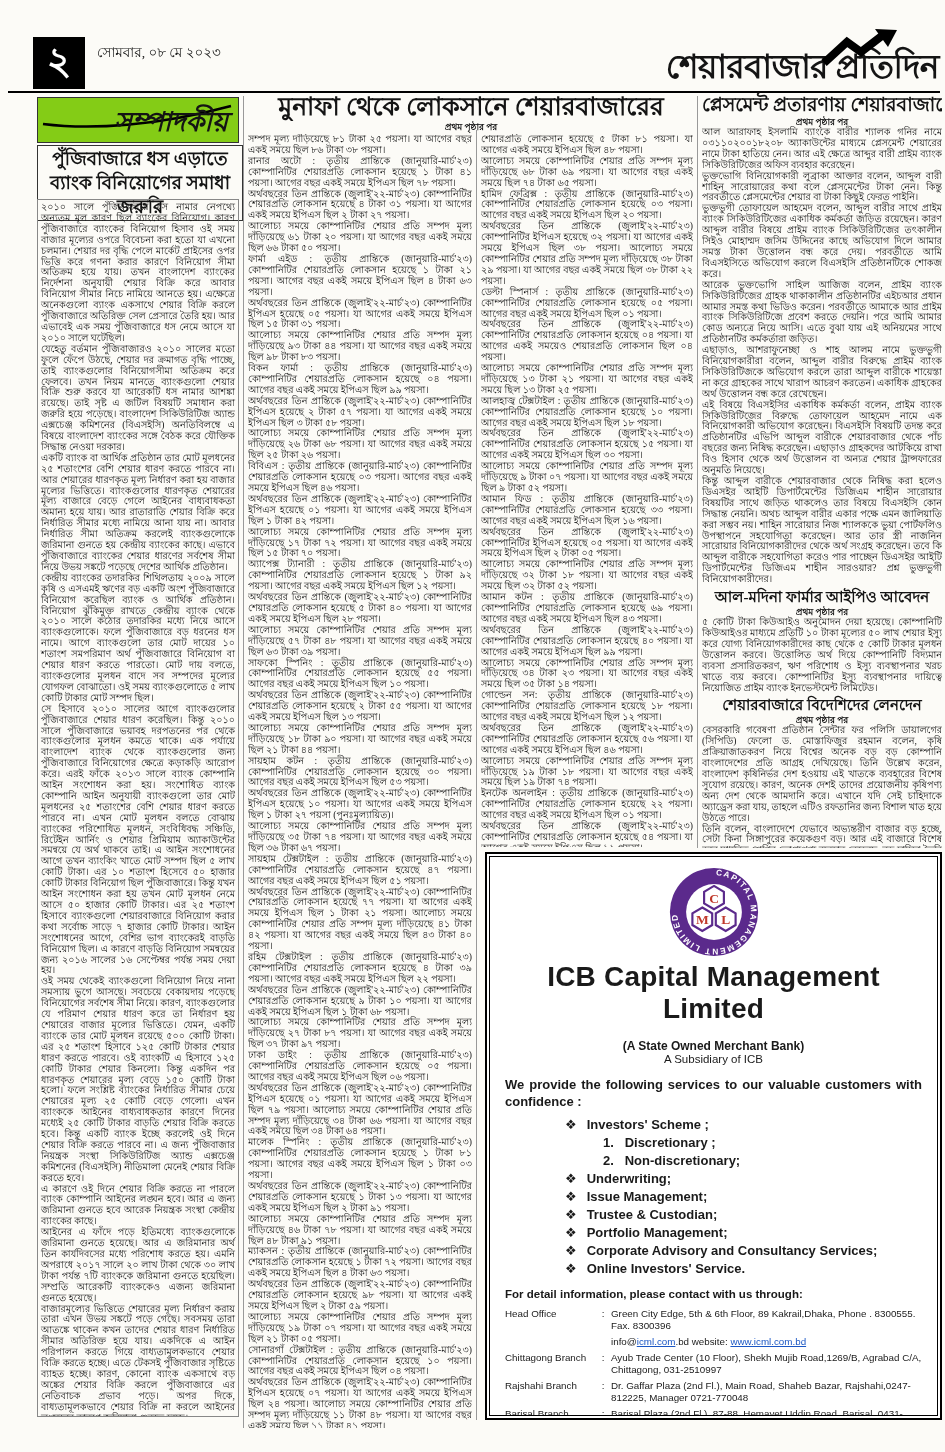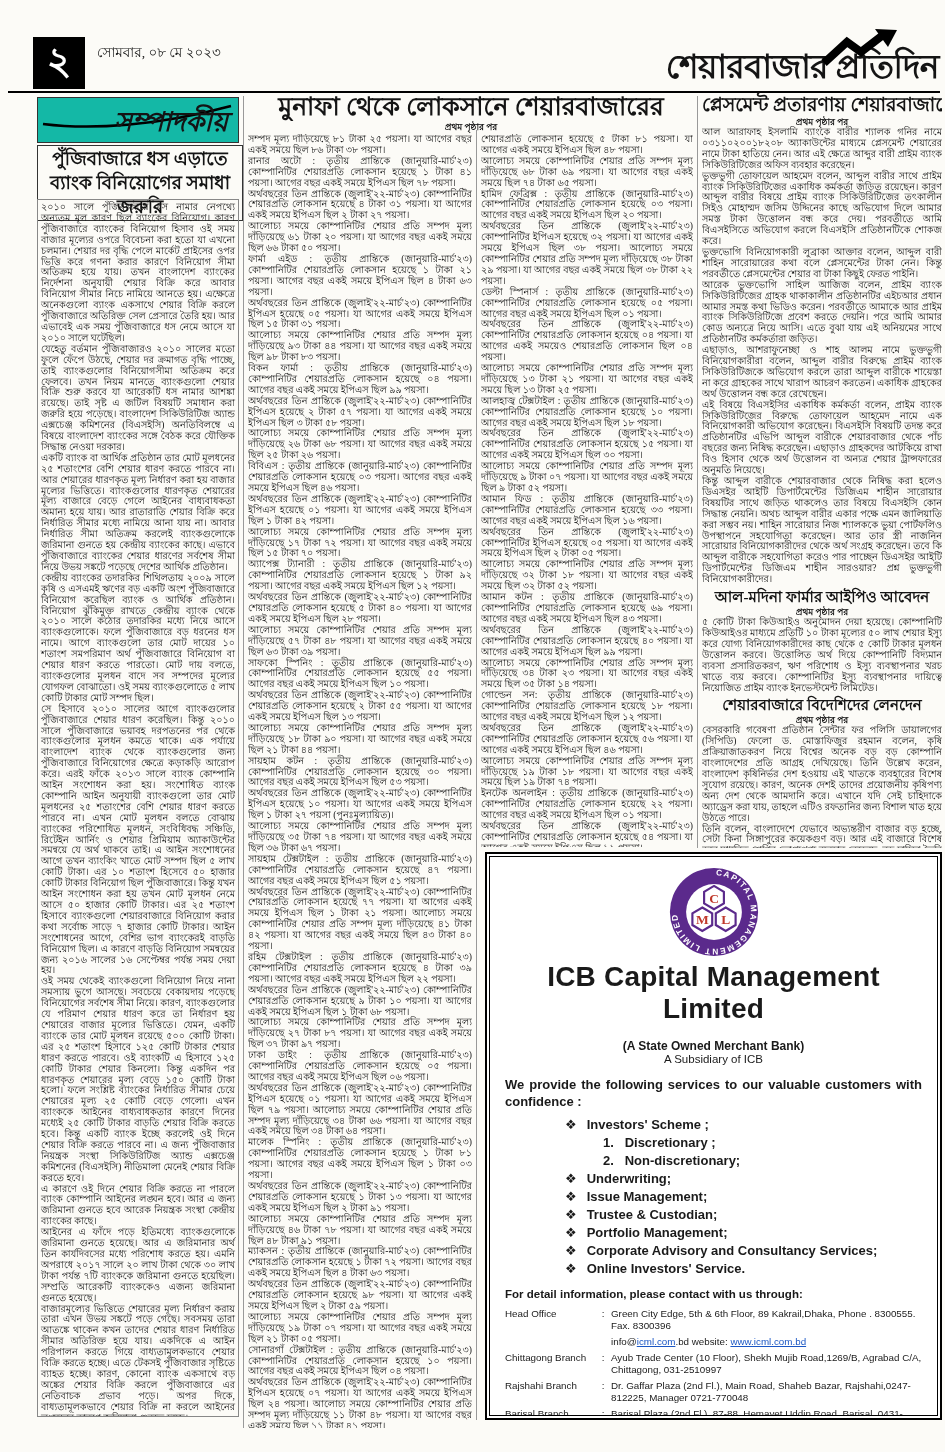--- a/index.html
+++ b/index.html
@@ -9,21 +9,21 @@
   
   .pagenum{position:absolute;left:33px;top:37px;width:52px;height:52px;background:#000;color:#fff;
            display:flex;align-items:center;justify-content:center;font-size:38px;font-weight:bold;}
   .date{position:absolute;left:97px;top:42px;font-size:13.5px;}
   .masthead{position:absolute;right:6px;top:49px;width:330px;text-align:right;font-size:33px;
             font-weight:bold;line-height:1.1;letter-spacing:-0.5px;}
   .mast-arrow{position:absolute;right:42px;top:-20px;}
   .header-rule{position:absolute;left:8px;width:932px;top:91px;height:2px;background:#000;}
 
   
-  .ed-plate{position:absolute;left:37px;top:97px;width:200px;height:44px;border:1px solid #333;overflow:hidden;background:#14b8a6;}
+  .ed-plate{position:absolute;left:37px;top:97px;width:200px;height:44px;border:1px solid #333;overflow:hidden;background:#84cc16;}
   .ed-flourish{position:absolute;left:1px;top:2px;}
   .ed-script{position:absolute;right:10px;top:3px;font-size:27px;font-weight:bold;font-style:italic;}
   .ed-headline{position:absolute;left:37px;top:145px;width:200px;height:50px;border:1px solid #333;
                display:flex;align-items:center;justify-content:center;text-align:center;
                font-size:18.5px;font-weight:bold;line-height:24px;padding:12px 2px;overflow:hidden;}
   .ed-body{position:absolute;left:37px;top:199px;width:194px;height:1212px;border:1px solid #888;
            padding:2px 3px;overflow:hidden;}
 
   
   .col-text{font-size:9.6px;line-height:10.9px;text-align:justify;}
@@ -171,22 +171,22 @@
       <p>অর্থবছরের তিন প্রান্তিকে (জুলাই'২২-মার্চ'২৩) কোম্পানিটির শেয়ারপ্রতি লোকসান হয়েছে ৫৪ পয়সা। যা আগের একই সময়ে ইপিএস ছিল ১৯ পয়সা।</p>
     </div>
 
   <div class="vrule vr3"></div>
 
   <div class="rightcol">
     <h2 class="right-hl">প্লেসমেন্ট প্রতারণায় শেয়ারবাজারে নিষিদ্ধ</h2>
     <div class="contin">প্রথম পৃষ্ঠার পর</div>
     <div class="col-text">
         <p>আল আরাফাহ ইসলামি ব্যাংকে বারীর শ্যালক গনির নামে ০৩১১০২০০১৮২০৮ অ্যাকাউন্টের মাধ্যমে প্লেসমেন্ট শেয়ারের নামে টাকা হাতিয়ে নেন। আর এই ক্ষেত্রে আব্দুর বারী প্রাইম ব্যাংক সিকিউরিটিজের অফিস ব্যবহার করেছেন।</p>
+        <p>ভুক্তভোগি বিনিয়োগকারী লুব্রাকা আক্তার বলেন, আব্দুল বারী শাহিন সারোয়ারের কথা বলে প্লেসমেন্টের টাকা নেন। কিন্তু পরবর্তীতে প্লেসমেন্টের শেয়ার বা টাকা কিছুই ফেরত পাইনি।</p>
         <p>ভুক্তভুগী তোফায়েল আহমেদ বলেন, আব্দুল বারীর সাথে প্রাইম ব্যাংক সিকিউরিটিজের একাধিক কর্মকর্তা জড়িত রয়েছেন। কারণ আব্দুল বারীর বিষয়ে প্রাইম ব্যাংক সিকিউরিটিজের তৎকালীন সিইও মোহাম্মদ জসিম উদ্দিনের কাছে অভিযোগ দিলে আমার সমস্ত টাকা উত্তোলন বন্ধ করে দেয়। পরবর্তীতে আমি বিএসইসিতে অভিযোগ করলে বিএসইসি প্রতিষ্ঠানটিকে শোকজ করে।</p>
-        <p>ভুক্তভোগি বিনিয়োগকারী লুব্রাকা আক্তার বলেন, আব্দুল বারী শাহিন সারোয়ারের কথা বলে প্লেসমেন্টের টাকা নেন। কিন্তু পরবর্তীতে প্লেসমেন্টের শেয়ার বা টাকা কিছুই ফেরত পাইনি।</p>
         <p>আরেক ভুক্তভোগি সাহিল আজিজ বলেন, প্রাইম ব্যাংক সিকিউরিটিজের গ্রাহক থাকাকালীন প্রতিষ্ঠানটির এইচআর প্রধান আমার সমস্ত কথা ভিডিও করেন। পরবর্তীতে আমাকে আর প্রাইম ব্যাংক সিকিউরিটিজে প্রবেশ করতে দেয়নি। পরে আমি আমার কোড অন্যত্রে নিয়ে আসি। এতে বুঝা যায় এই অনিয়মের সাথে প্রতিষ্ঠানটির কর্মকর্তারা জড়িত।</p>
         <p>এছাড়াও, আশরাফুনেচ্ছা ও শাহ আলম নামে ভুক্তভুগী বিনিয়োগকারীরা বলেন, আব্দুল বারীর বিরুদ্ধে প্রাইম ব্যাংক সিকিউরিটিজকে অভিযোগ করলে তারা আব্দুল বারীকে শায়েস্তা না করে গ্রাহকের সাথে খারাপ আচরণ করতেন। একাধিক গ্রাহকের অর্থ উত্তোলন বন্ধ করে রেখেছেন।</p>
         <p>এই বিষয়ে বিএসইসির একাধিক কর্মকর্তা বলেন, প্রাইম ব্যাংক সিকিউরিটিজের বিরুদ্ধে তোফায়েল আহমেদ নামে এক বিনিয়োগকারী অভিযোগ করেছেন। বিএসইসি বিষয়টি তদন্ত করে প্রতিষ্ঠানটির এভিপি আব্দুল বারীকে শেয়ারবাজার থেকে পাঁচ বছরের জন্য নিষিদ্ধ করেছেন। এছাড়াও গ্রাহকদের আটকিয়ে রাখা বিও হিসাব থেকে অর্থ উত্তোলন বা অন্যত্র শেয়ার ট্রান্সফারের অনুমতি নিয়েছে।</p>
         <p>কিন্তু আব্দুল বারীকে শেয়ারবাজার থেকে নিষিদ্ধ করা হলেও ডিএসইর আইটি ডিপার্টমেন্টের ডিজিএম শাহীন সারোয়ার বিষয়টির সাথে জড়িত থাকলেও তার বিষয়ে বিএসইসি কোন সিদ্ধান্ত নেয়নি। অথচ আব্দুল বারীর একার পক্ষে এমন জালিয়াতি করা সম্ভব নয়। শাহিন সারোয়ার নিজ শ্যালককে ভুয়া পোর্টফলিও উপস্থাপনে সহযোগিতা করেছেন। আর তার স্ত্রী নাজনিন সারোয়ার বিনিয়োগকারীদের থেকে অর্থ সংগ্রহ করেছেন। তবে কি আব্দুল বারীকে সহযোগিতা করেও পার পাচ্ছেন ডিএসইর আইটি ডিপার্টমেন্টের ডিজিএম শাহীন সারওয়ার? প্রশ্ন ভুক্তভুগী বিনিয়োগকারীদের।</p>
       </div>
     <h3 class="subhead">আল-মদিনা ফার্মার আইপিও আবেদন</h3>
     <div class="contin">প্রথম পৃষ্ঠার পর</div>
     <div class="col-text">
         <p>৫ কোটি টাকা কিউআইও অনুমোদন দেয়া হয়েছে। কোম্পানিটি কিউআইওর মাধ্যমে প্রতিটি ১০ টাকা মূল্যের ৫০ লাখ শেয়ার ইস্যু করে যোগ্য বিনিয়োগকারীদের কাছ থেকে ৫ কোটি টাকার মূলধন উত্তোলন করবে। উত্তোলিত অর্থ দিয়ে কোম্পানিটি বিদ্যমান ব্যবসা প্রসারিতকরণ, ঋণ পরিশোধ ও ইস্যু ব্যবস্থাপনার খরচ খাতে ব্যয় করবে। কোম্পানিটির ইস্যু ব্যবস্থাপনার দায়িত্বে নিয়োজিত প্রাইম ব্যাংক ইনভেস্টমেন্ট লিমিটেড।</p>
       </div>

